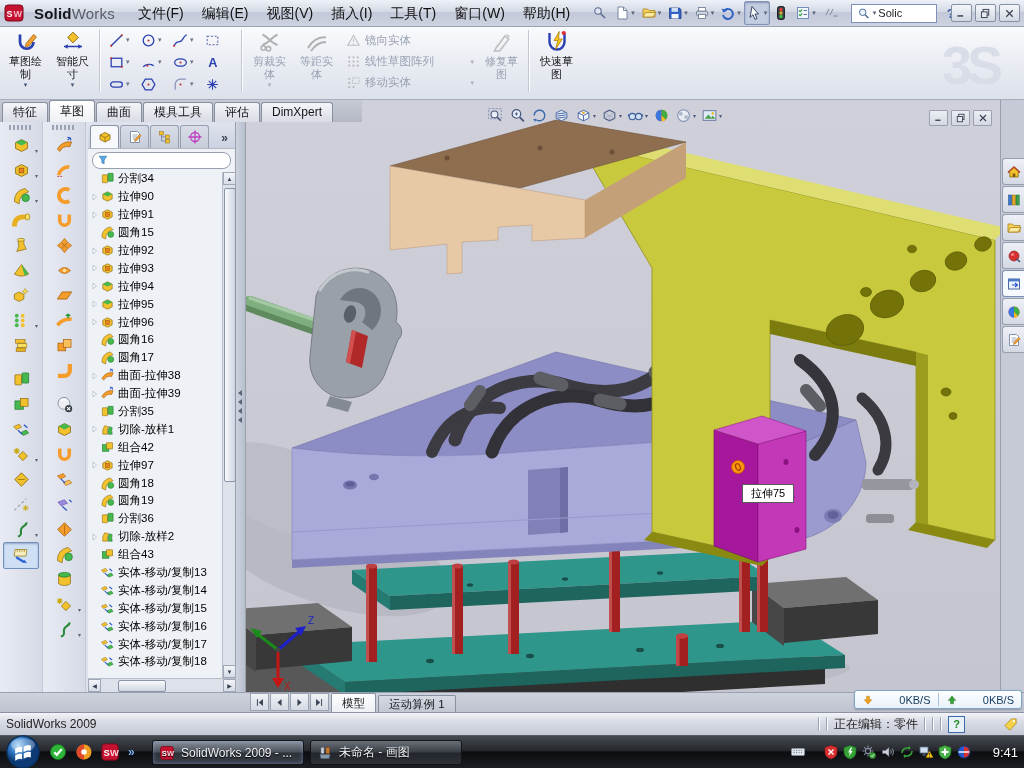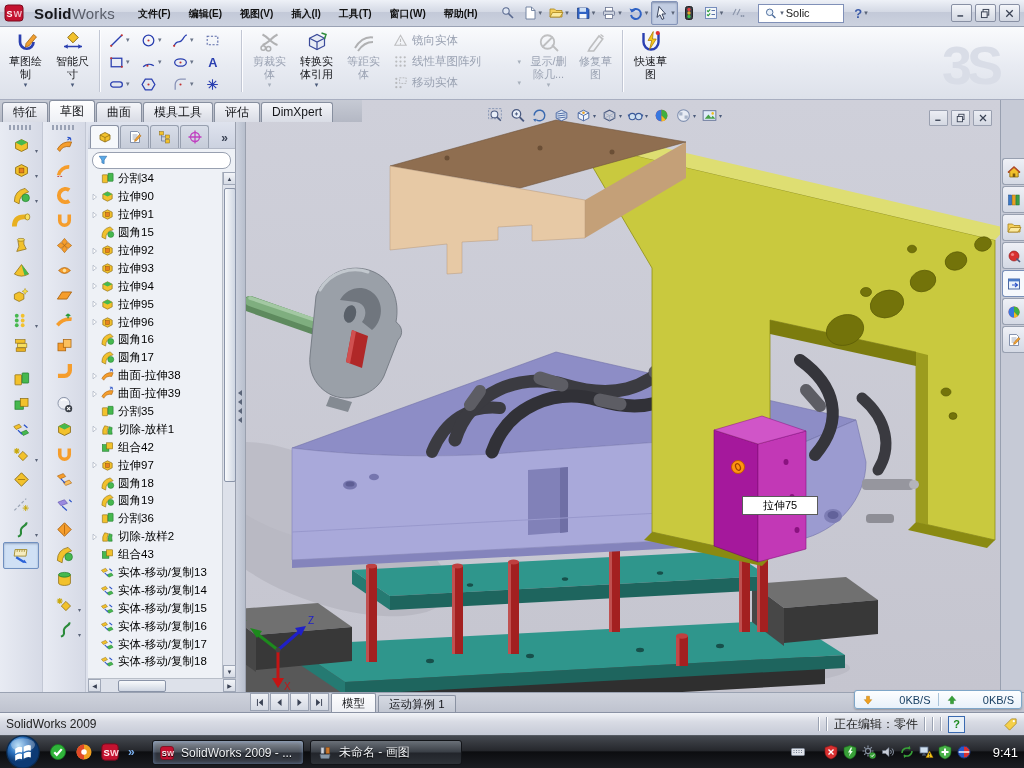--- a/index.html
+++ b/index.html
@@ -9,21 +9,21 @@
 
   
   .titlebar{position:absolute;top:0;left:0;width:1024px;height:26px;
     background:linear-gradient(#eef1f7,#d4d9e5 45%,#c3c9d8 46%,#ccd2df);
     border-bottom:1px solid #9aa2b4;display:flex;align-items:center;z-index:10;}
   .logoblock{display:flex;align-items:center;padding:0 6px 0 4px;}
   .logotext{font-size:15px;letter-spacing:.2px;margin-left:4px;}
   .logotext b{color:#15161a;}
   .logotext .lt{color:#5a5f6a;font-weight:400;}
   .menus{display:flex;margin-left:14px;}
-  .menu{font-size:10px;color:#111;padding:0 9px;line-height:25px;font-weight:bold;}
+  .menu{font-size:14px;color:#111;padding:0 9px;line-height:25px;}
   .qbar{display:flex;align-items:center;margin-left:10px;}
   .qitem{display:flex;align-items:center;height:22px;padding:0 2px;border:1px solid transparent;border-radius:2px;}
   .qitem.pressed{background:#c2cde2;border-color:#8494b8;box-shadow:inset 0 1px 2px rgba(40,60,100,.4);}
   .qdd{font-size:7px;color:#5a6478;margin-left:1px;}
   .searchpill{display:flex;align-items:center;gap:2px;width:74px;height:17px;margin-left:10px;
     border:1px solid #8090b8;border-radius:0;background:#fff;padding:0 5px;font-size:11px;color:#222;}
   .helpq{font-size:13px;font-weight:bold;color:#3a5aa8;margin-left:10px;}
   .hdd{font-size:7px;color:#5a6478;margin:0 4px 0 2px;}
   .wbtns{position:absolute;right:4px;top:4px;display:flex;gap:3px;}
   .wbtn{width:19px;height:16px;border:1px solid #8890a4;border-radius:2px;
@@ -106,22 +106,22 @@
   .tri{width:0;height:0;border-right:4px solid #5a6478;border-top:3px solid transparent;border-bottom:3px solid transparent;}
 
   
   .viewport{position:absolute;top:100px;left:246px;width:754px;height:592px;}
   .hud{position:absolute;top:6px;left:240px;display:flex;align-items:center;gap:3px;z-index:3;}
   .hitem{display:flex;align-items:center;padding:1px;}
   .hdd2{font-size:6px;color:#4a5a7a;margin-left:1px;}
   .docbtns{position:absolute;top:10px;right:8px;display:flex;gap:3px;z-index:3;}
   .dbtn{width:17px;height:14px;border:1px solid #9aa0b0;background:linear-gradient(#eceef4,#d4d8e2);
     display:flex;align-items:center;justify-content:center;border-radius:1px;}
-  .vtooltip{position:absolute;left:496px;top:396px;background:#ffffff;border:1px solid #5a5a5a;
-    font-size:11px;color:#000;padding:1px 20px;z-index:3;}
+  .vtooltip{position:absolute;left:496px;top:384px;background:#ffffff;border:1px solid #5a5a5a;
+    font-size:11px;color:#000;padding:1px 8px;z-index:3;}
 
   
   .taskpane{position:absolute;top:100px;left:1000px;width:24px;height:592px;background:#c6cad6;
     border-left:1px solid #98a0b0;box-sizing:border-box;}
   .ptabs{position:absolute;top:58px;left:1px;display:flex;flex-direction:column;gap:1px;}
   .ptab{width:22px;height:25px;background:linear-gradient(#eef0f6,#d4d9e4);border:1px solid #98a0b0;
     border-right:none;border-radius:3px 0 0 3px;display:flex;align-items:center;justify-content:center;}
   .ptab.pressed{background:#f6f9fd;border-color:#7a90b8;}
 
   
@@ -454,32 +454,20 @@
           <svg width="24" height="24" viewBox="0 0 16 16">
             <path d="M3 3c4 2 6 6 10 7M13 3C9 5 7 9 3 10" fill="none" stroke="#707a8e" stroke-width="1.4"></path>
             <circle cx="3.5" cy="12" r="1.5" fill="none" stroke="#707a8e"></circle>
             <circle cx="7" cy="12.5" r="1.5" fill="none" stroke="#707a8e"></circle>
           </svg>
         </span>
         <div class="rlab">剪裁实</div>
         <div class="rlab">体</div>
         <div class="rdd">▾</div>
       </div>
-      <div class="rbtn">
-        <span class="ic">
-          <svg width="24" height="24" viewBox="0 0 16 16">
-            <path d="M3 5.5 8 3l5 2.5v5L8 13 3 10.5z" fill="#e8ecf5" stroke="#3a4a9a" stroke-width=".8"></path>
-            <path d="M3 5.5 8 8l5-2.5M8 8v5" fill="none" stroke="#3a4a9a" stroke-width=".8"></path>
-            <path d="M11 2l3 1-1 3" fill="none" stroke="#2a8a3a" stroke-width="1"></path>
-          </svg>
-        </span>
-        <div class="rlab">转换实</div>
-        <div class="rlab">体引用</div>
-        <div class="rdd">▾</div>
-      </div>
       <div class="rbtn dis">
         <span class="ic">
           <svg width="24" height="24" viewBox="0 0 16 16">
             <path d="M2 12q5-8 12-7M4 14q4-6 10-6" fill="none" stroke="#707a8e" stroke-width="1.3"></path>
           </svg>
         </span>
         <div class="rlab">等距实</div>
         <div class="rlab">体</div>
         <div class="rdd">&nbsp;</div>
       </div>
@@ -521,31 +509,20 @@
                 <circle cx="3.5" cy="8.5" r="1.2"></circle>
                 <circle cx="3.5" cy="13" r="1.2"></circle>
                 <circle cx="8" cy="13" r="1.2"></circle>
               </g>
               <rect x="7" y="3" width="7" height="6" fill="none" stroke="#8a94a8" stroke-dasharray="2 1.2"></rect>
             </svg>
           </span>
           <span class="rltext">移动实体</span>
           <span class="rldd">▾</span>
         </div>
-      </div>
-      <div class="rbtn dis">
-        <span class="ic">
-          <svg width="24" height="24" viewBox="0 0 16 16">
-            <circle cx="7" cy="8" r="4.5" fill="none" stroke="#8a94a8" stroke-width="1.2"></circle>
-            <path d="M3.5 11.5 10.5 4.5M10 10l4 4" stroke="#8a94a8" stroke-width="1.2"></path>
-          </svg>
-        </span>
-        <div class="rlab">显示/删</div>
-        <div class="rlab">除几...</div>
-        <div class="rdd">▾</div>
       </div>
       <div class="rbtn dis">
         <span class="ic">
           <svg width="24" height="24" viewBox="0 0 16 16">
             <path d="M4 12l6-8 2.5 2-6 8L3 14z" fill="none" stroke="#8a94a8" stroke-width="1.1"></path>
             <path d="M11 3l2 1.5" stroke="#8a94a8"></path>
           </svg>
         </span>
         <div class="rlab">修复草</div>
         <div class="rlab">图</div>

